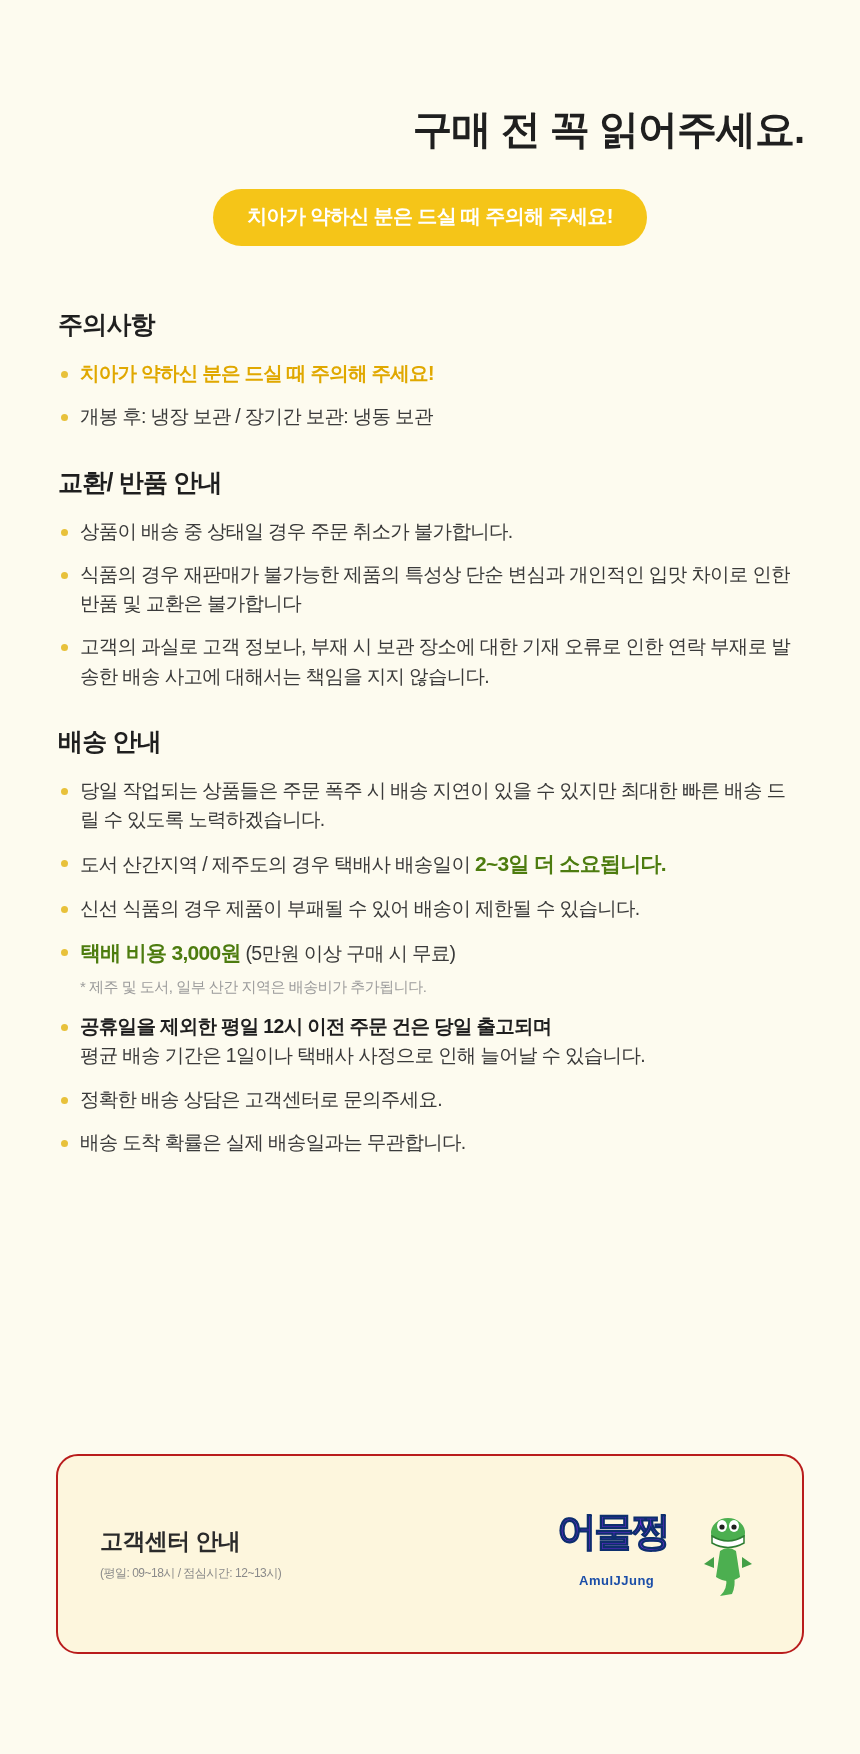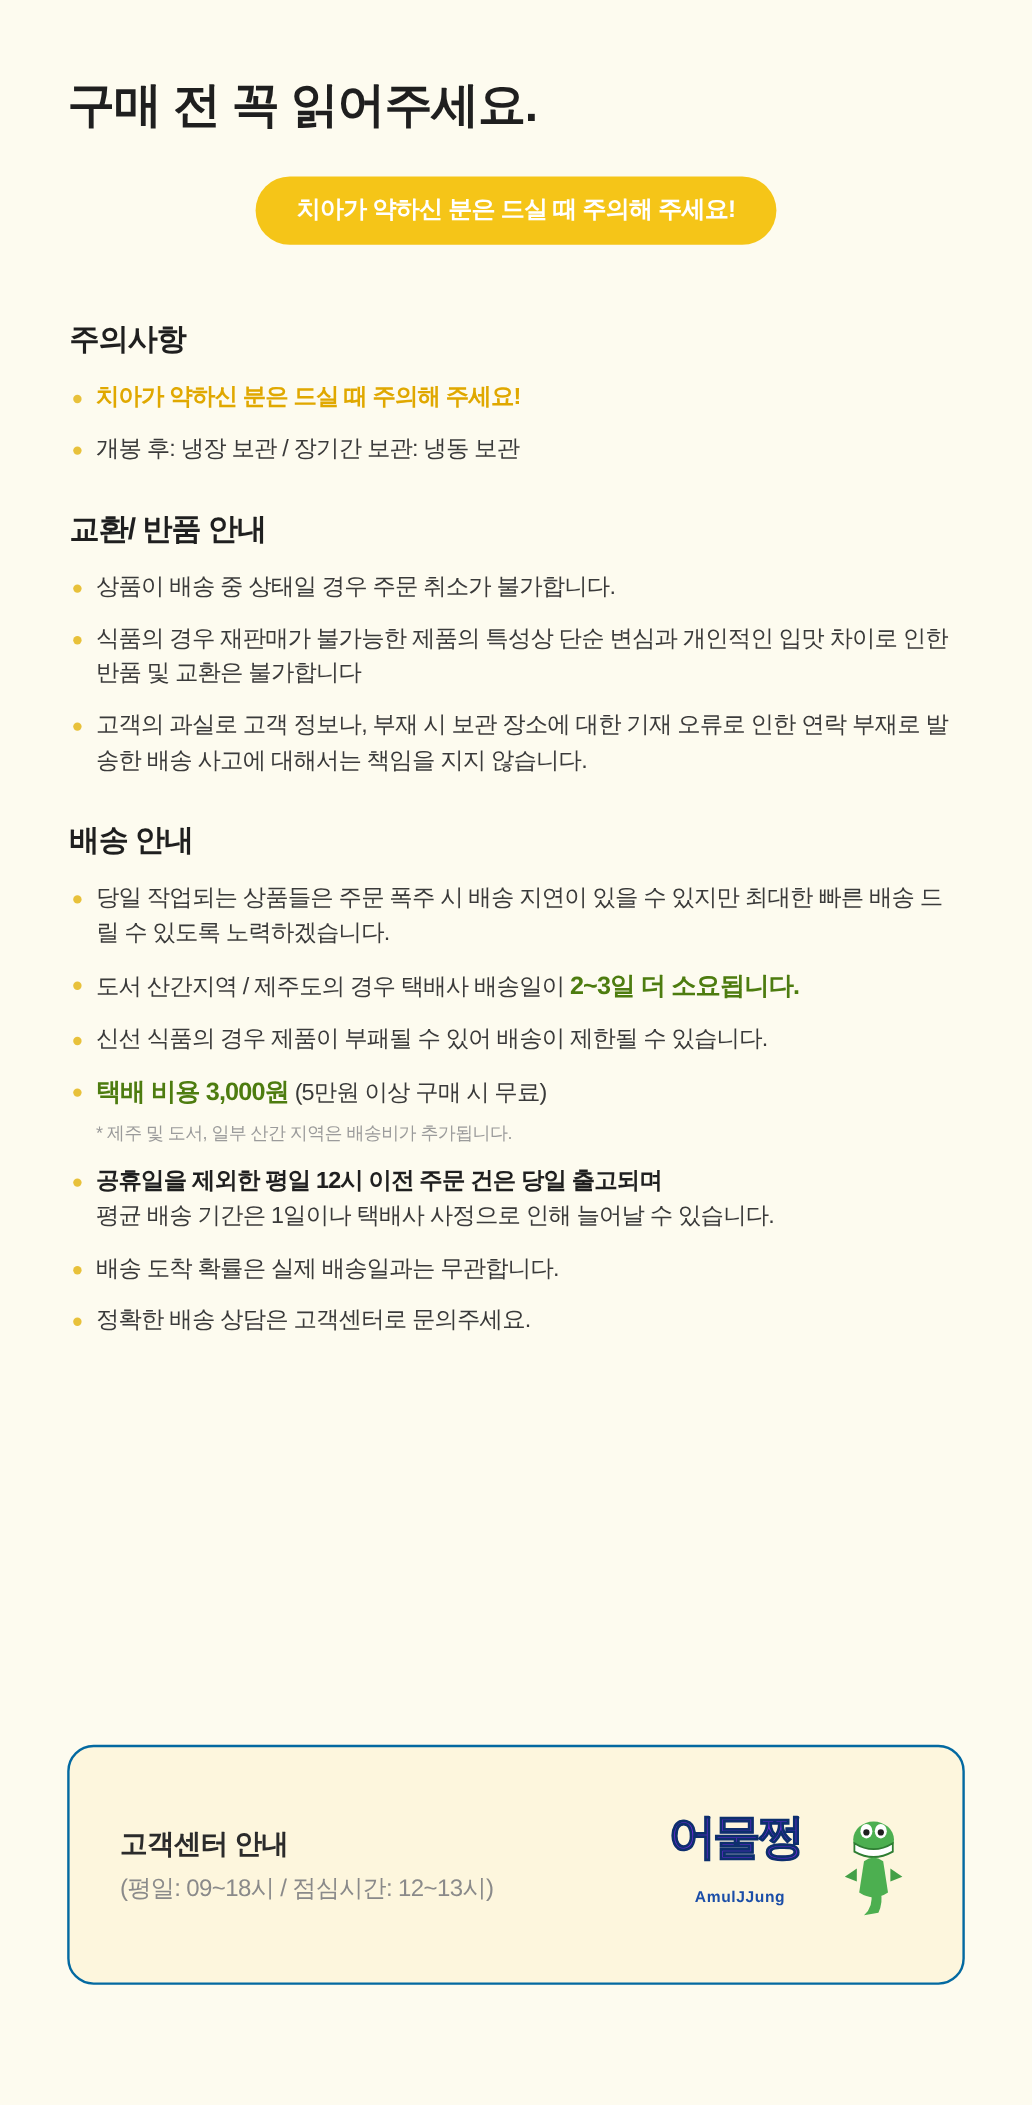--- a/index.html
+++ b/index.html
@@ -19,26 +19,26 @@
 
   .page {
     width: 860px;
     height: 1754px;
     padding: 0 56px;
     position: relative;
   }
 
   
   .title {
-    text-align: left;
+    text-align: right;
     font-size: 40px;
     font-weight: bold;
     letter-spacing: -1px;
     color: #1f1f1f;
-    padding-top: 60px;
+    padding-top: 102px;
   }
 
   .badge-wrap {
     display: flex;
     justify-content: center;
     margin-top: 32px;
   }
   .badge {
     background: #f5c518;
     color: #ffffff;
@@ -112,21 +112,21 @@
   }
 
   
   .footer-card {
     position: absolute;
     left: 56px;
     right: 56px;
     bottom: 100px;
     height: 200px;
     background: #fdf6dd;
-    border: 2px solid #0369a1;
+    border: 2px solid #b91c1c;
     border-radius: 22px;
     display: flex;
     align-items: center;
     padding: 0 42px;
   }
 
   .cs-block { flex: 1; }
 
   .cs-title {
     font-size: 23px;
@@ -137,21 +137,21 @@
   }
   .cs-phone {
     font-size: 38px;
     font-weight: bold;
     color: #f0b400;
     letter-spacing: -0.5px;
     line-height: 1.1;
     margin-bottom: 8px;
   }
   .cs-hours {
-    font-size: 20px;
+    font-size: 12px;
     color: #8a8a8a;
     letter-spacing: -0.5px;
   }
 
   
   .logo {
     position: relative;
     width: 215px;
     height: 110px;
     flex: none;
@@ -238,25 +238,25 @@
           <span class="big-strong">택배 비용 3,000원</span><span> (5만원 이상 구매 시 무료)</span>
           <span class="note">* 제주 및 도서, 일부 산간 지역은 배송비가 추가됩니다.</span>
         </li>
 
         <li class="item">
           <span class="strong">공휴일을 제외한 평일 12시 이전 주문 건은 당일 출고되며</span><br>
           <span>평균 배송 기간은 1일이나 택배사 사정으로 인해 늘어날 수 있습니다.</span>
         </li>
 
         <li class="item">
+          <span>정확한 배송 상담은 고객센터로 문의주세요.</span>
+        </li>
+
+        <li class="item">
           <span>배송 도착 확률은 실제 배송일과는 무관합니다.</span>
-        </li>
-
-        <li class="item">
-          <span>정확한 배송 상담은 고객센터로 문의주세요.</span>
         </li>
       </ul>
     </section>
 
   </div>
 
   <div class="footer-card">
     <div class="cs-block">
       <div class="cs-title">고객센터 안내</div>
       <div class="cs-hours">(평일: 09~18시 / 점심시간: 12~13시)</div>

